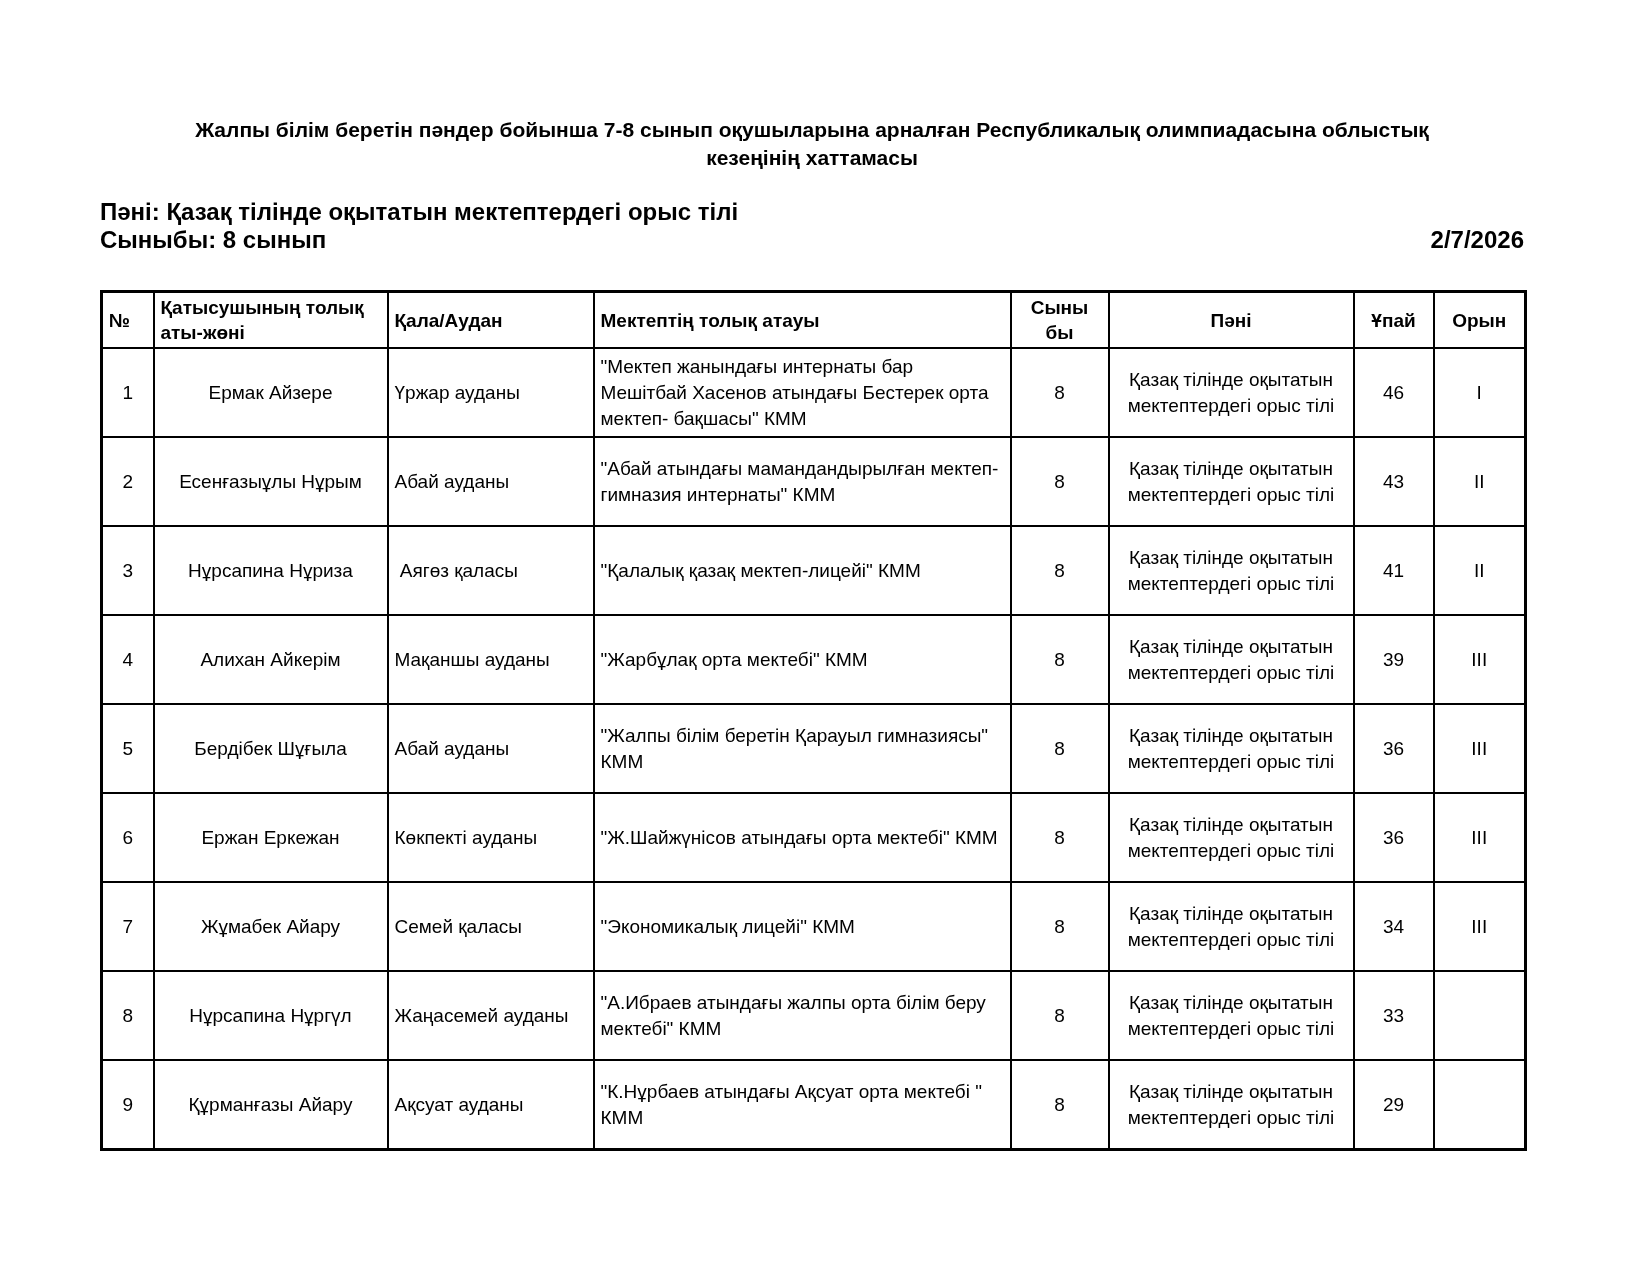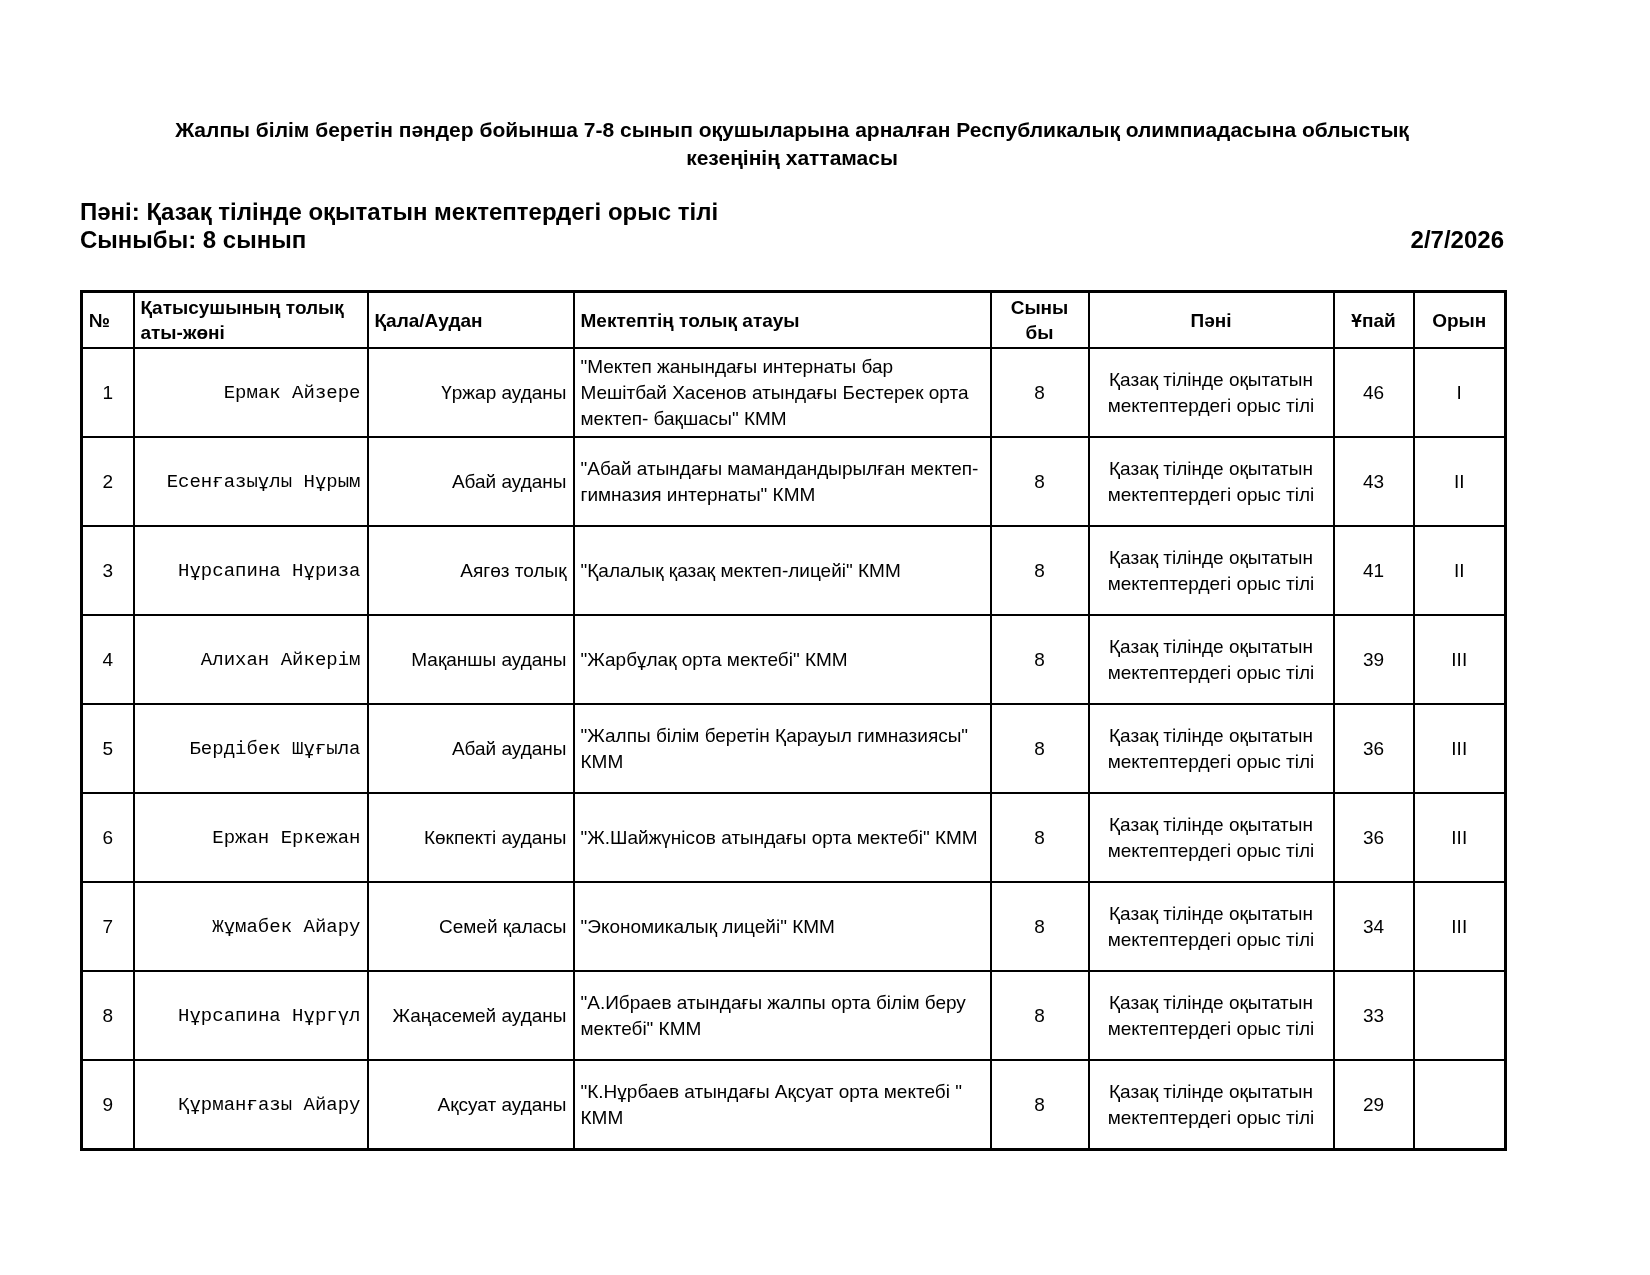--- a/index.html
+++ b/index.html
@@ -8,21 +8,21 @@
     background: #ffffff;
     color: #000000;
     font-family: "Liberation Sans", sans-serif;
   }
   body {
     width: 1650px;
     height: 1275px;
     overflow: hidden;
   }
   .page {
-    padding: 116px 0 0 80px;
+    padding: 116px 0 0 100px;
     width: 1424px;
   }
   .title {
     font-size: 21px;
     font-weight: bold;
     text-align: center;
     line-height: 28px;
     max-width: 1330px;
     margin: 0 auto;
   }
@@ -66,22 +66,22 @@
   }
   .h-left   { text-align: left; }
   .h-center { text-align: center; }
   .grade-head {
     display: inline-block;
     max-width: 68px;
     word-break: break-all;
     line-height: 25px;
   }
   .c-num      { text-align: center; }
-  .c-name     { text-align: right; padding-left: 8px; font-family: Liberation Mono, monospace; }
-  .c-district { text-align: right; padding-left: 8px; }
+  .c-name     { text-align: center; padding-left: 8px; }
+  .c-district { text-align: left; padding-left: 8px; }
   .c-school   { text-align: left; padding: 2px 56px 2px 8px; }
   .c-grade    { text-align: center; }
   .c-subject  { text-align: center; padding: 2px 6px 2px 8px; }
   .c-points   { text-align: center; }
   .c-place    { text-align: center; }
   col.w-num      { width: 52px; }
   col.w-name     { width: 234px; }
   col.w-district { width: 206px; }
   col.w-school   { width: 417px; }
   col.w-grade    { width: 98px; }
@@ -146,21 +146,21 @@
     <td class="c-school">"Абай атындағы мамандандырылған мектеп-гимназия интернаты" КММ</td>
     <td class="c-grade">8</td>
     <td class="c-subject">Қазақ тілінде оқытатын мектептердегі орыс тілі</td>
     <td class="c-points">43</td>
     <td class="c-place">II</td>
   </tr>
 
   <tr>
     <td class="c-num">3</td>
     <td class="c-name">Нұрсапина Нұриза</td>
-    <td class="c-district"> Аягөз толық</td>
+    <td class="c-district"> Аягөз қаласы</td>
     <td class="c-school">"Қалалық қазақ мектеп-лицейі" КММ</td>
     <td class="c-grade">8</td>
     <td class="c-subject">Қазақ тілінде оқытатын мектептердегі орыс тілі</td>
     <td class="c-points">41</td>
     <td class="c-place">II</td>
   </tr>
 
   <tr>
     <td class="c-num">4</td>
     <td class="c-name">Алихан Айкерім</td>

